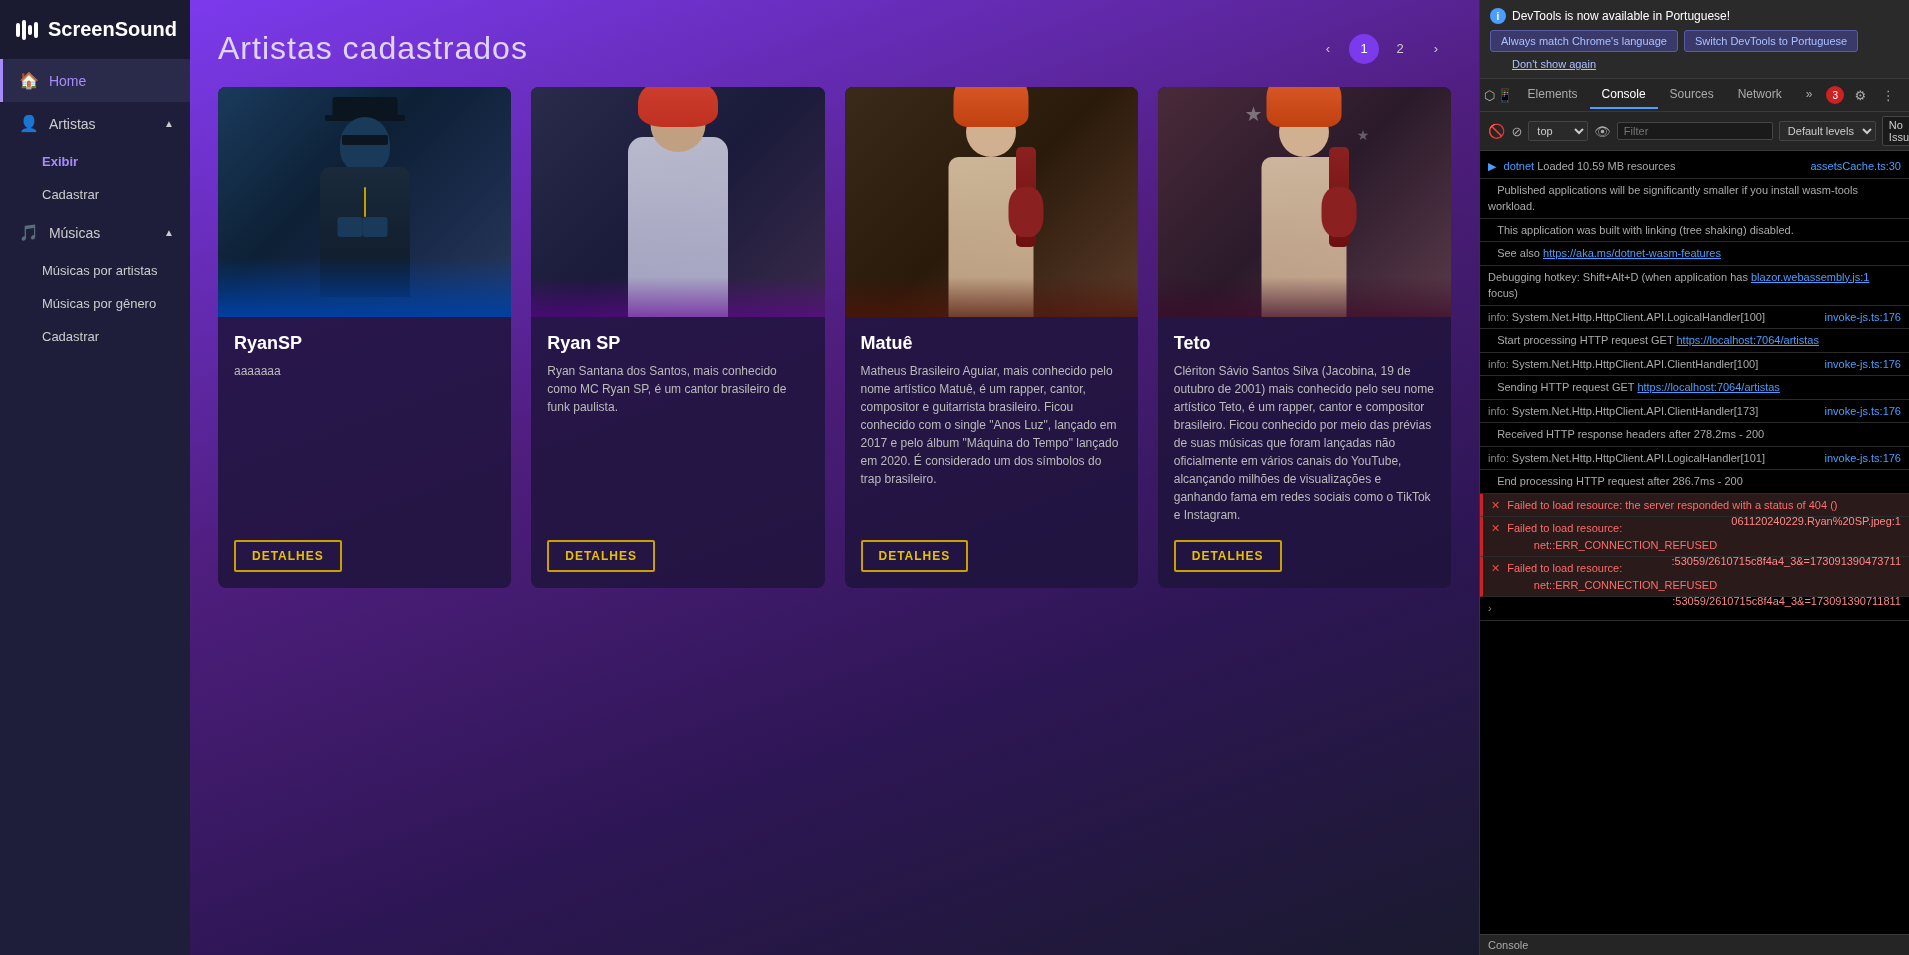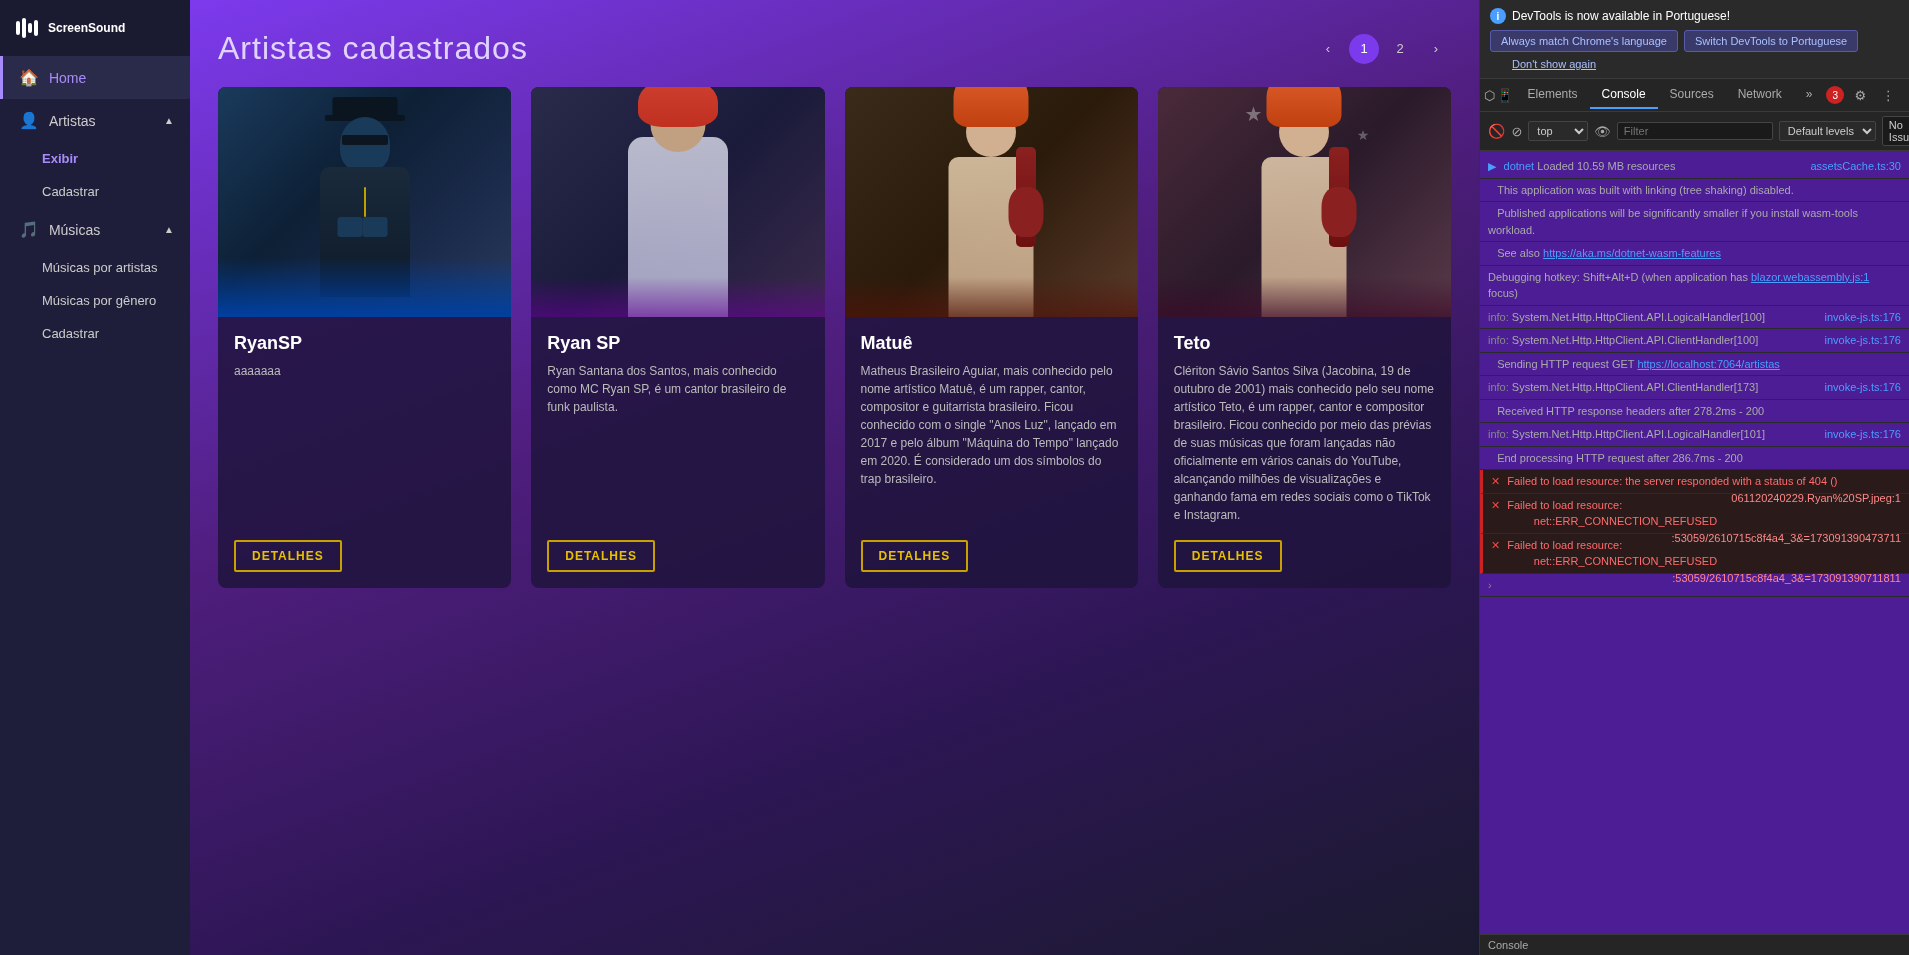--- a/index.html
+++ b/index.html
@@ -28,21 +28,21 @@
     }
     .logo-bar {
       width: 4px;
       background: #fff;
       border-radius: 2px;
     }
     .logo-bar:nth-child(1) { height: 14px; }
     .logo-bar:nth-child(2) { height: 20px; }
     .logo-bar:nth-child(3) { height: 10px; }
     .logo-bar:nth-child(4) { height: 16px; }
-    .logo-text { font-size: 12px; font-weight: 600; color: #fff; }
+    .logo-text { font-size: 20px; font-weight: 600; color: #fff; }
 
     .nav-item {
       display: flex;
       align-items: center;
       gap: 10px;
       padding: 12px 16px;
       cursor: pointer;
       font-size: 14px;
       color: #ccc;
       border-left: 3px solid transparent;
@@ -310,21 +310,21 @@
       border: 1px solid #444;
       color: #ccc;
       padding: 2px 6px;
       font-size: 11px;
       border-radius: 2px;
     }
 
     .devtools-log {
       flex: 1;
       overflow-y: auto;
-      background: #4c1d95;
+      background: #000000;
       padding: 4px 0;
     }
     .log-entry {
       padding: 3px 8px;
       border-bottom: 1px solid #2a2a2a;
       line-height: 1.5;
       font-size: 11px;
     }
     .log-entry.info { color: #aaa; }
     .log-entry.error { background: #2a1a1a; color: #ff6b6b; border-left: 3px solid #cc2222; }
@@ -583,37 +583,40 @@
   <div class="devtools-log">
 
     <div class="log-entry dotnet">
       <span class="log-bullet">▶</span>
       <span style="color:#4a9eff;">dotnet</span>
       <span> Loaded 10.59 MB resources</span>
       <span class="log-source" style="color:#4a9eff;">assetsCache.ts:30</span>
     </div>
 
     <div class="log-entry info">
+      <span>&nbsp;&nbsp;&nbsp;Published applications will be significantly smaller if you install wasm-tools workload.</span>
+    </div>
+    <div class="log-entry info">
       <span>&nbsp;&nbsp;&nbsp;This application was built with linking (tree shaking) disabled.</span>
-    </div>
-    <div class="log-entry info">
-      <span>&nbsp;&nbsp;&nbsp;Published applications will be significantly smaller if you install wasm-tools workload.</span>
     </div>
     <div class="log-entry info">
       <span>&nbsp;&nbsp;&nbsp;See also </span><span class="log-link">https://aka.ms/dotnet-wasm-features</span>
     </div>
 
     <div class="log-entry info">
       <span>Debugging hotkey: Shift+Alt+D (when application has </span><span class="log-link">blazor.webassembly.js:1</span><span> focus)</span>
     </div>
 
     <div class="log-entry info">
       <span style="color:#888;">info: </span>
       <span>System.Net.Http.HttpClient.API.LogicalHandler[100]</span>
       <span class="log-source" style="color:#4a9eff;">invoke-js.ts:176</span>
+    </div>
+    <div class="log-entry info">
+      <span>&nbsp;&nbsp;&nbsp;Start processing HTTP request GET <span class="log-link">https://localhost:7064/artistas</span></span>
     </div>
 
     <div class="log-entry info">
       <span style="color:#888;">info: </span>
       <span>System.Net.Http.HttpClient.API.ClientHandler[100]</span>
       <span class="log-source" style="color:#4a9eff;">invoke-js.ts:176</span>
     </div>
     <div class="log-entry info">
       <span>&nbsp;&nbsp;&nbsp;Sending HTTP request GET <span class="log-link">https://localhost:7064/artistas</span></span>
     </div>

